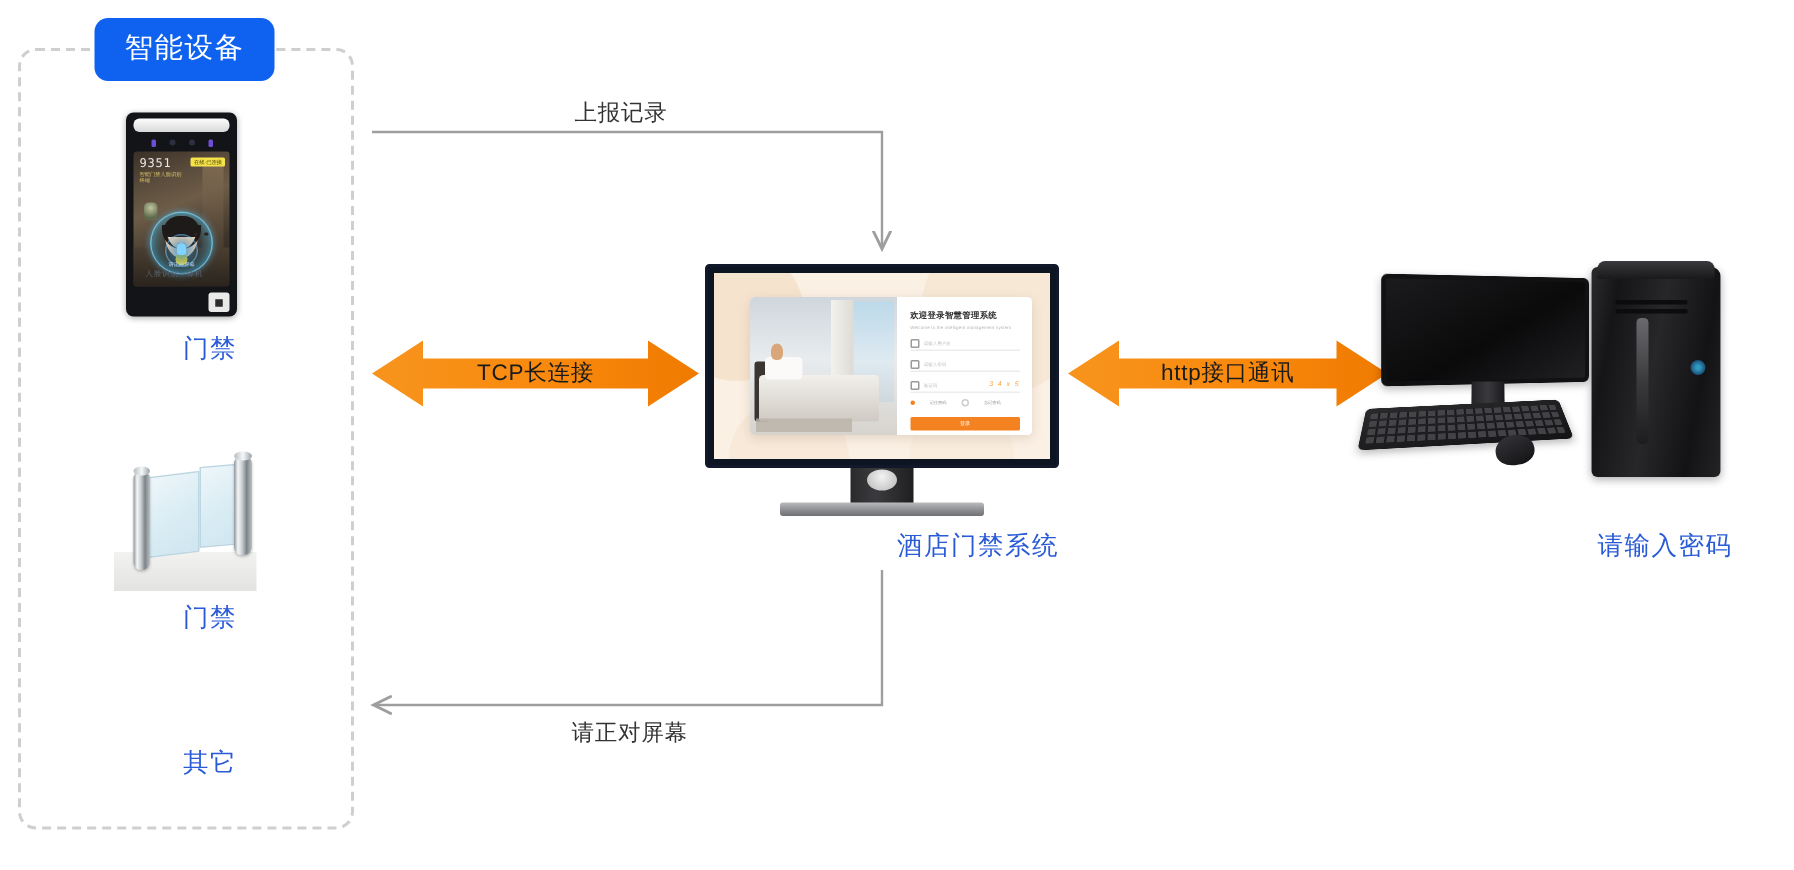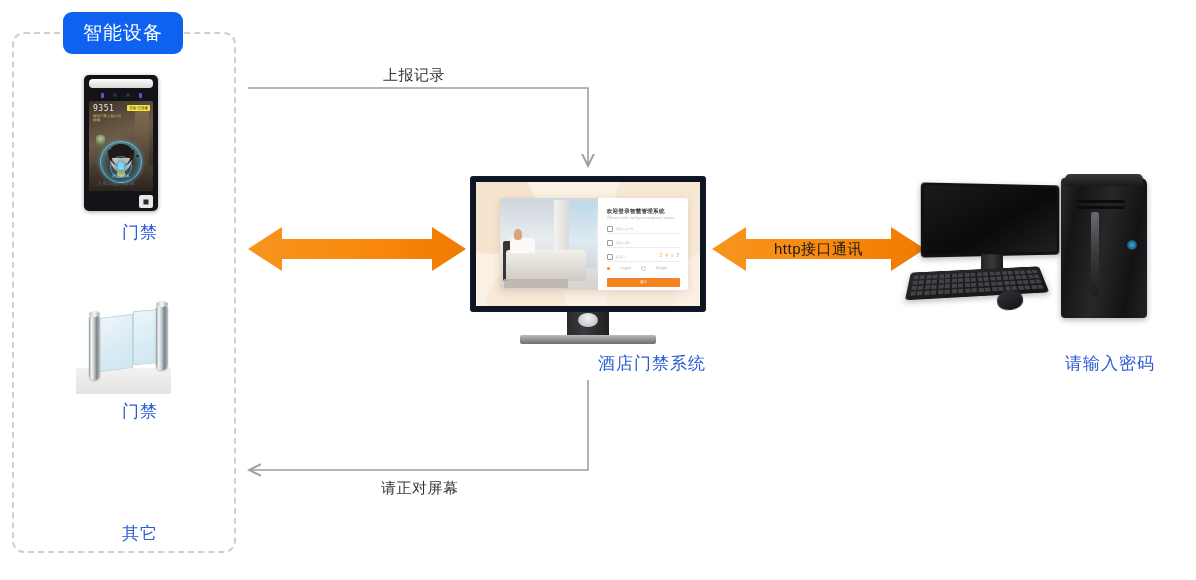--- a/index.html
+++ b/index.html
@@ -446,33 +446,34 @@
     <div class="gate-panel p2"></div>
     <div class="gate-post left">
         <span class="gate-post-cap"></span>
       </div>
     <div class="gate-post right">
         <span class="gate-post-cap"></span>
       </div>
   </div>
   <div class="abs node-label" style="left:84px; top:400px; width:74px;">门禁</div>
 
-  <div class="abs node-label" style="left:84px; top:522px; width:74px;">其它</div>
+  <div class="abs node-label" style="left:84px; top:497px; width:74px;">其它</div>
 
   <div class="abs orange-arrow" id="arrow-tcp">
     <svg viewBox="0 0 218 56" preserveAspectRatio="none">
       <defs>
         <linearGradient id="grad-oa1" x1="0" y1="0" x2="1" y2="0">
           <stop offset="0" stop-color="#f7941d"></stop>
           <stop offset="0.55" stop-color="#f9890d"></stop>
           <stop offset="1" stop-color="#ef7a00"></stop>
         </linearGradient>
       </defs>
       <path d="M0,28 L34,6 L34,18 L184,18 L184,6 L218,28 L184,50 L184,38 L34,38 L34,50 Z" fill="url(#grad-oa1)"></path>
     </svg>
+    <div class="oa-label">TCP长连接</div>
   </div>
 
   <div class="abs orange-arrow" id="arrow-http">
     <svg viewBox="0 0 213 56" preserveAspectRatio="none">
       <defs>
         <linearGradient id="grad-oa2" x1="0" y1="0" x2="1" y2="0">
           <stop offset="0" stop-color="#f7941d"></stop>
           <stop offset="0.55" stop-color="#f9890d"></stop>
           <stop offset="1" stop-color="#ef7a00"></stop>
         </linearGradient>

